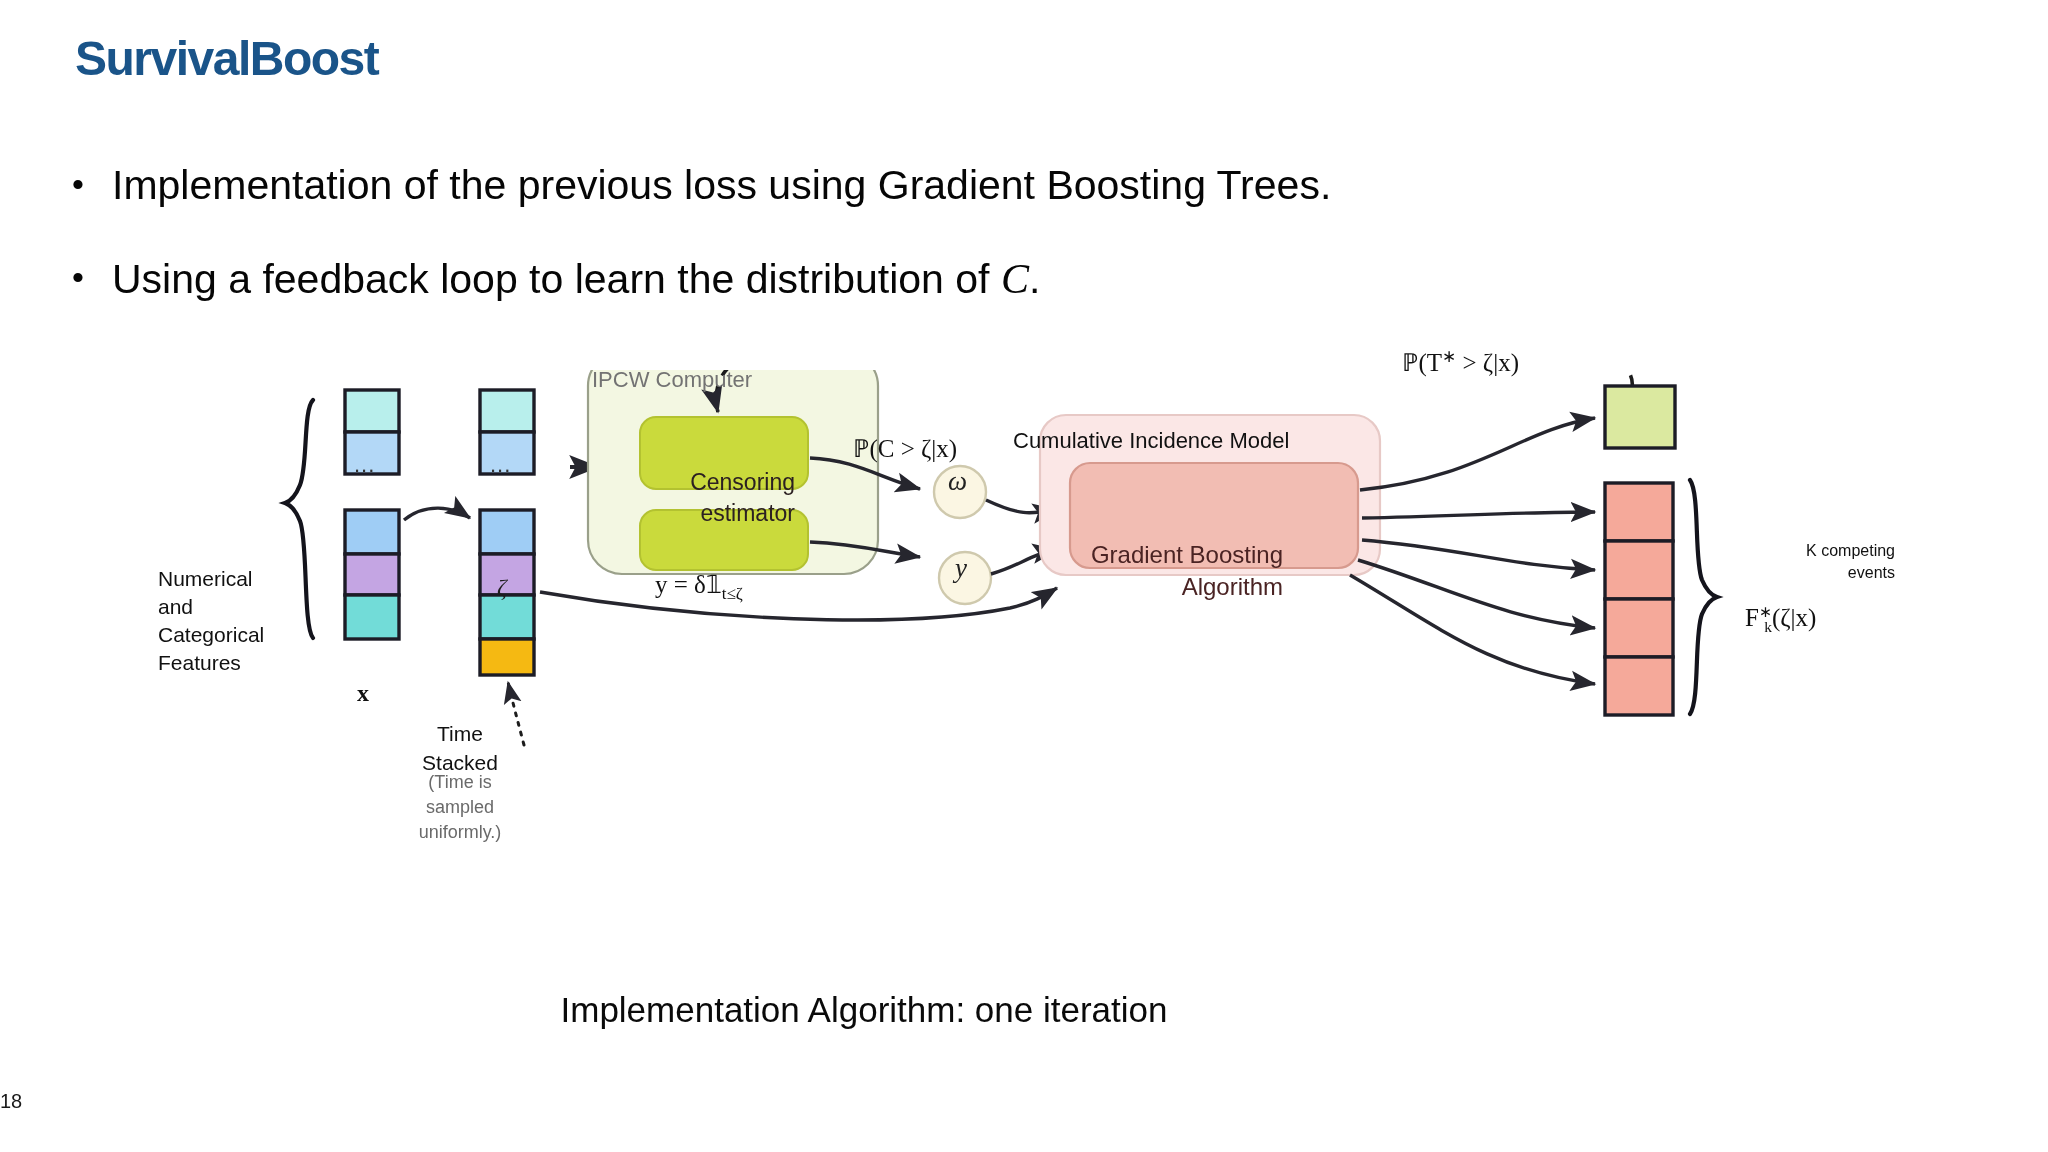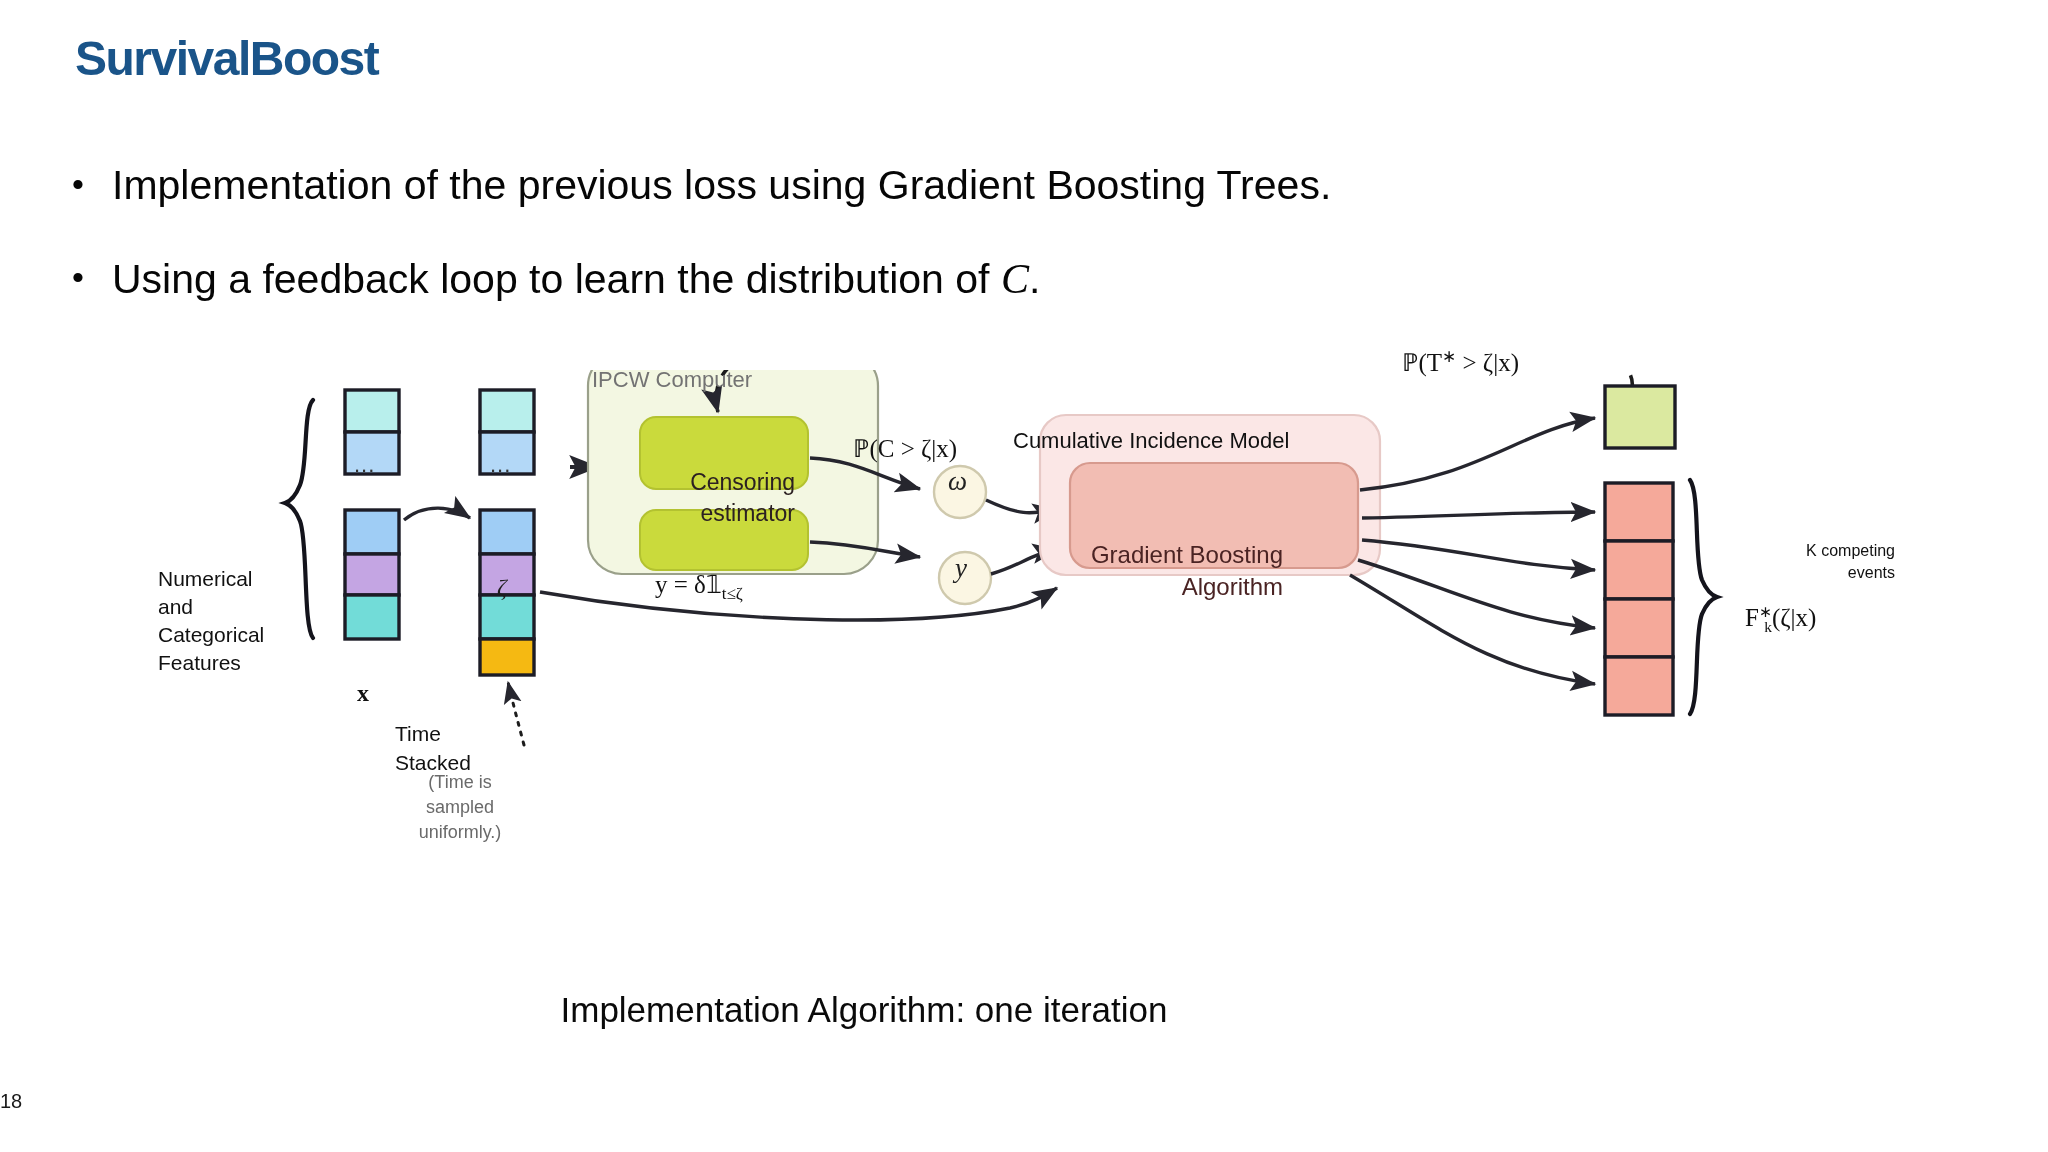--- a/index.html
+++ b/index.html
@@ -44,21 +44,21 @@
 
   
   #features-label{
     left:158px;top:195px;font-size:21px;line-height:1.33;color:#111;
   }
   #x-label{left:357px;top:310px;font-size:24px;font-weight:bold;
            font-family:"Liberation Serif", serif;}
 
   #time-stacked-label{
     left:460px;top:350px;width:130px;margin-left:-65px;
-    font-size:21px;line-height:1.38;color:#111;
+    text-align:center;font-size:21px;line-height:1.38;color:#111;
   }
   #time-sampled-note{
     left:460px;top:400px;width:120px;margin-left:-60px;
     text-align:center;font-size:18px;line-height:1.38;color:#6a6a6a;
   }
 
   #ipcw-label{left:592px;top:-3px;font-size:22px;color:#737373;}
   #cim-label{left:1013px;top:58px;font-size:22px;color:#111;}
 
   .boxtext{

